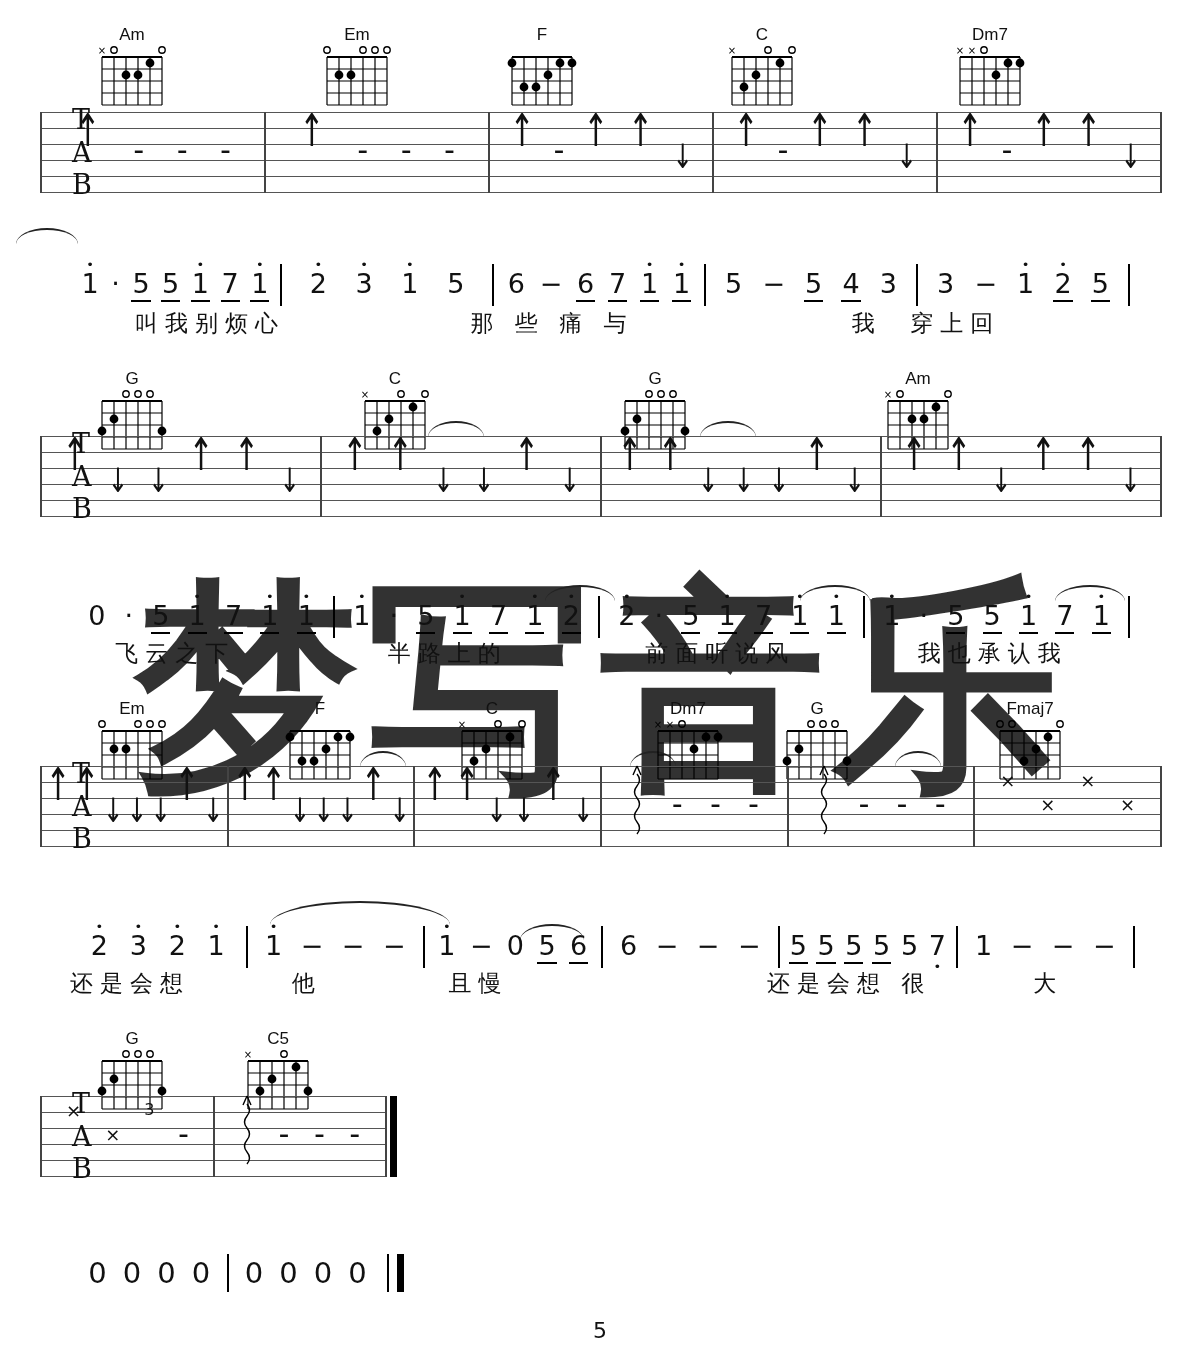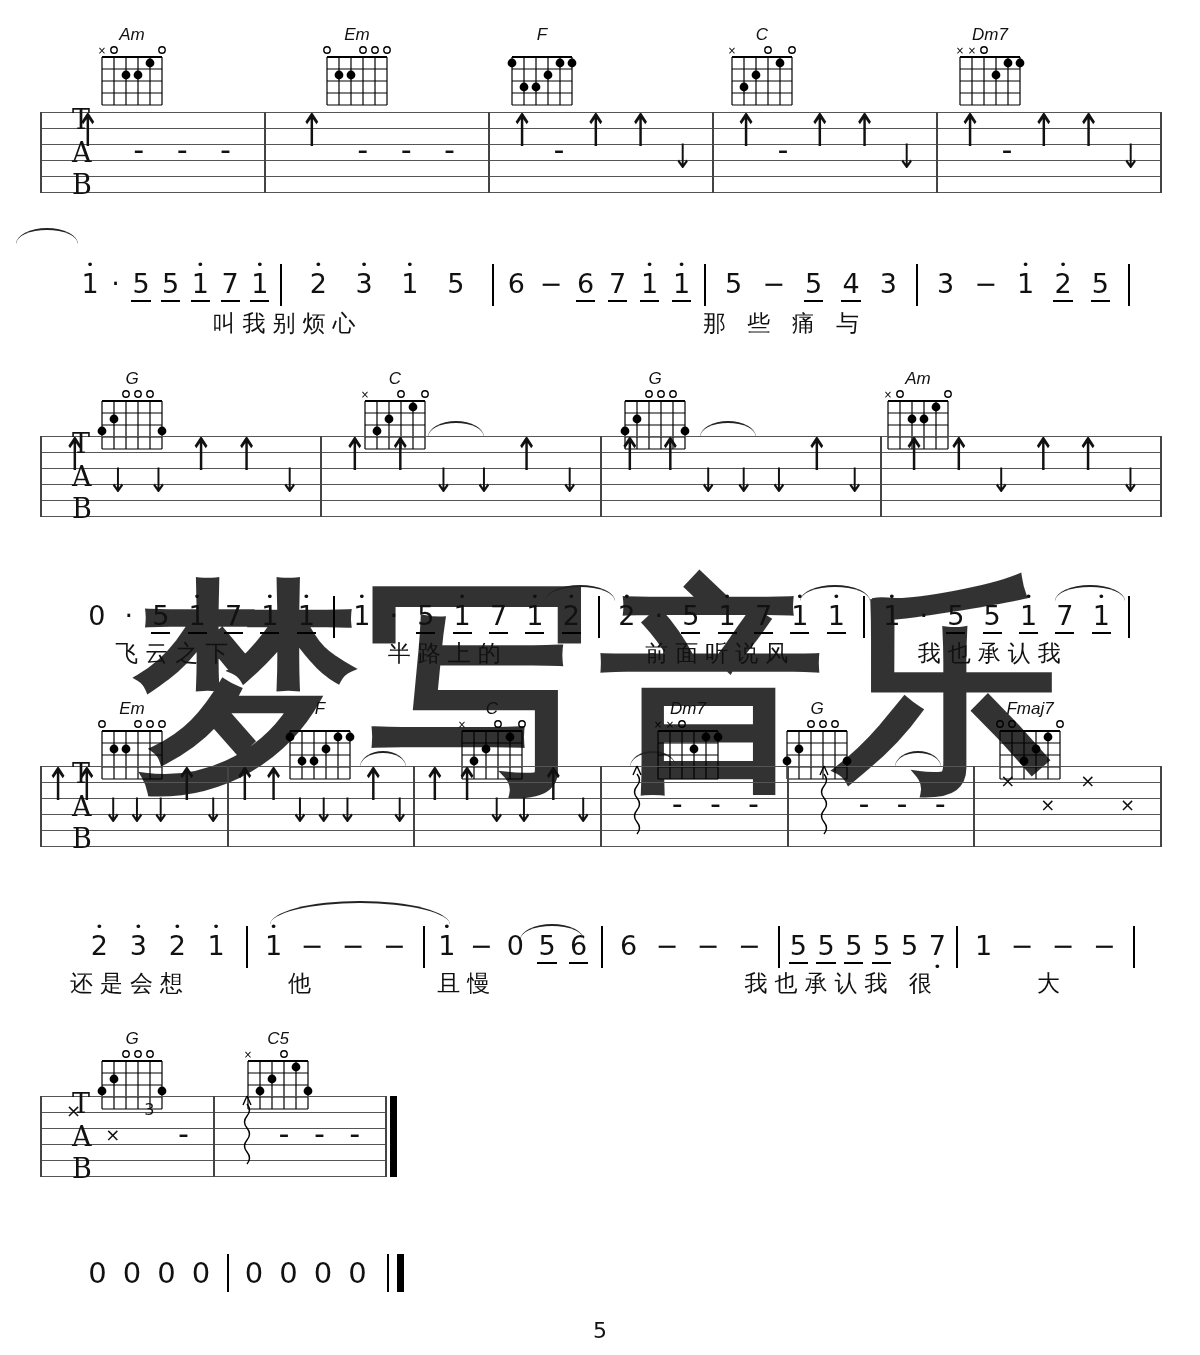--- a/index.html
+++ b/index.html
@@ -3,21 +3,21 @@
 <meta charset="utf-8">
 <style>
   html,body{margin:0;padding:0;background:#fff;}
   .canvas{position:relative;width:1200px;height:1355px;background:#fff;overflow:hidden;
           font-family:"DejaVu Sans",sans-serif;color:#111;}
   
   .wm{position:absolute;left:50%;top:690px;transform:translate(-50%,-50%);
       font-size:225px;font-weight:700;color:#000000;opacity:.8;letter-spacing:8px;
       z-index:0;white-space:nowrap;font-family:"DejaVu Sans",sans-serif;}
   
-  .chords-row{position:absolute;left:0;right:0;height:86px;z-index:1;font-style:italic;}
+  .chords-row{position:absolute;left:0;right:0;height:86px;z-index:1;}
   .chord{position:absolute;top:0;width:72px;text-align:center;}
   .cname{font-size:17px;height:18px;line-height:18px;font-family:"Liberation Sans",sans-serif;}
   
   .staff{position:absolute;height:81px;display:flex;z-index:1;border-left:2px solid #444;
          background:repeating-linear-gradient(to bottom,#555 0,#555 1px,transparent 1px,transparent 16px);
          background-size:100% 81px;background-repeat:no-repeat;}
   .meas{flex:1;position:relative;display:flex;justify-content:space-evenly;
         align-items:flex-start;border-right:2px solid #444;}
   .staff.final::after{content:"";position:absolute;right:-10px;top:0;height:81px;width:7px;background:#000;}
   .clef{position:absolute;left:30px;top:-8px;height:96px;display:flex;flex-direction:column;
@@ -255,20 +255,23 @@
   <div id="jlyr-1" class="jlyrics" style="top:308px;left:70px;width:1060px">
       <div class="jlm">
         <span class="jlyr-t">叫我别烦心</span>
       </div>
       <div class="jsepg"></div>
       <div class="jlm">
         <span class="jlyr-t">那 些 痛 与</span>
       </div>
       <div class="jsepg"></div>
       <div class="jsepg"></div>
+      <div class="jlm">
+        <span class="jlyr-t">我  穿上回</span>
+      </div>
       <div class="jsepg"></div>
       <div class="jsepg"></div>
     </div>
 
   <div id="chords-2" class="chords-row" style="top:370px">
       <div class="chord" style="left: 96px;"><div class="cname">G</div><svg width="72" height="66">
           <circle cx="30" cy="6" r="3.2" fill="none" stroke="#000" stroke-width="1.4"></circle>
           <circle cx="42" cy="6" r="3.2" fill="none" stroke="#000" stroke-width="1.4"></circle>
           <circle cx="54" cy="6" r="3.2" fill="none" stroke="#000" stroke-width="1.4"></circle>
           <line x1="6" y1="13" x2="66" y2="13" stroke="#000" stroke-width="2"></line>
@@ -676,21 +679,21 @@
       <div class="jsepg"></div>
       <div class="jlm">
         <span class="jlyr-t">且慢</span>
       </div>
       <div class="jsepg"></div>
       <div class="jlm">
         <span class="jlyr-t"></span>
       </div>
       <div class="jsepg"></div>
       <div class="jlm">
-        <span class="jlyr-t">我也承认我 很</span>
+        <span class="jlyr-t">还是会想 很</span>
       </div>
       <div class="jsepg"></div>
       <div class="jlm">
         <span class="jlyr-t">大</span>
       </div>
       <div class="jsepg"></div>
     </div>
 
   <div id="chords-4" class="chords-row" style="top:1030px">
       <div class="chord" style="left: 96px;"><div class="cname">G</div><svg width="72" height="66">

